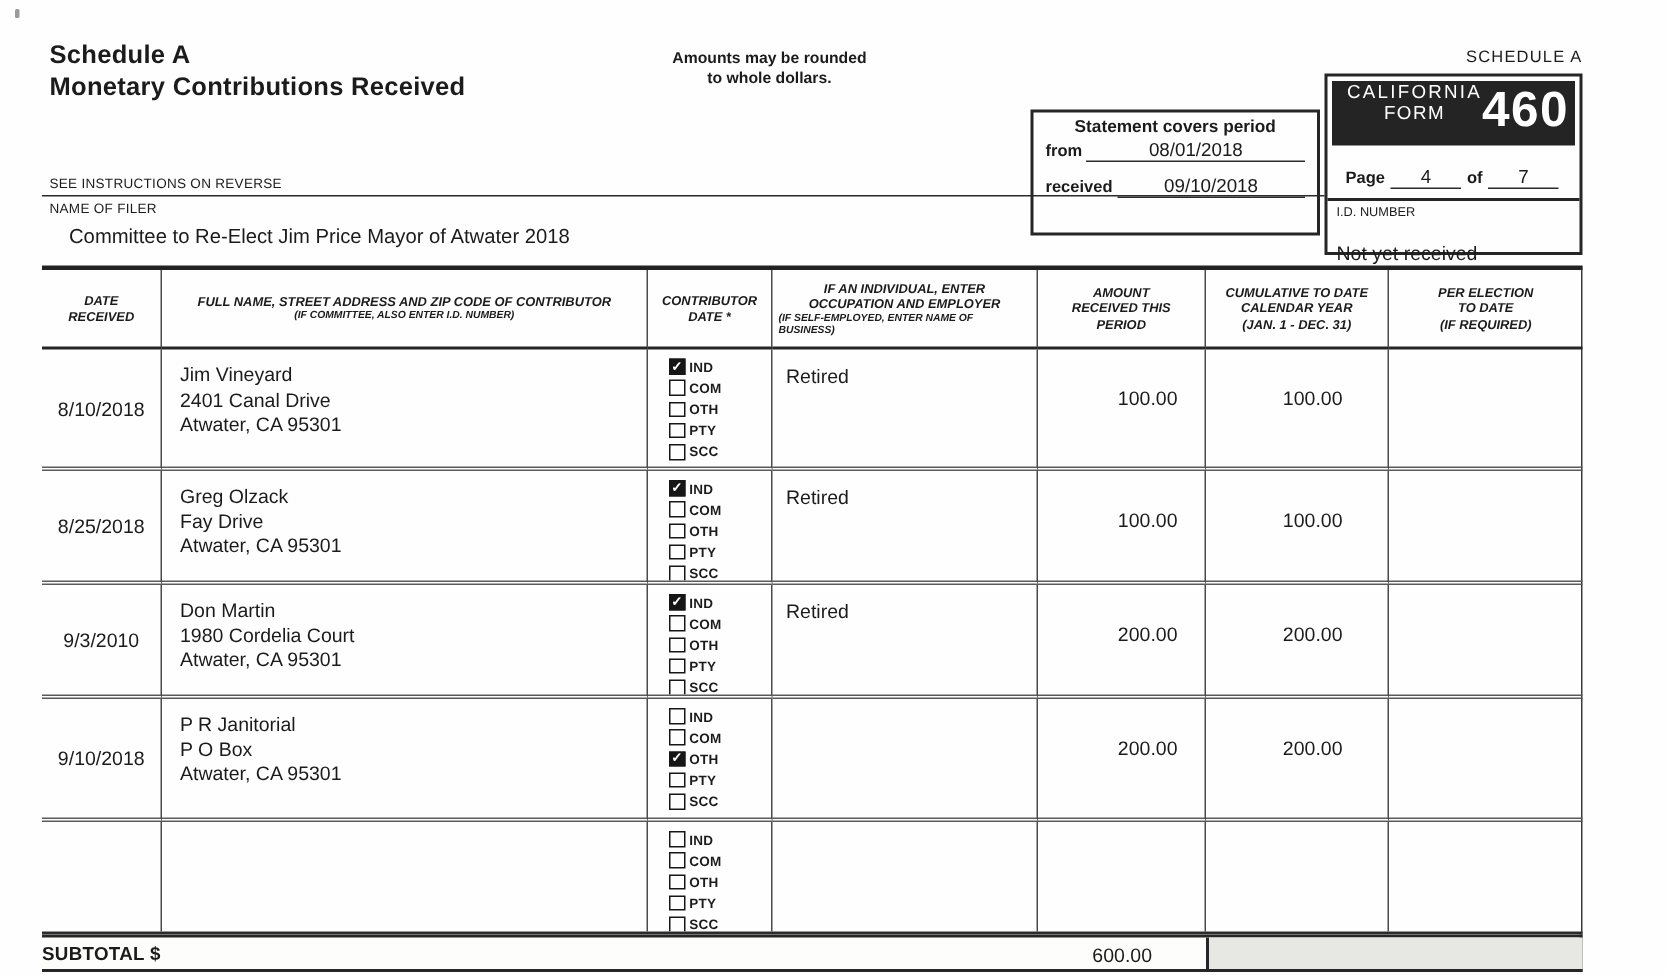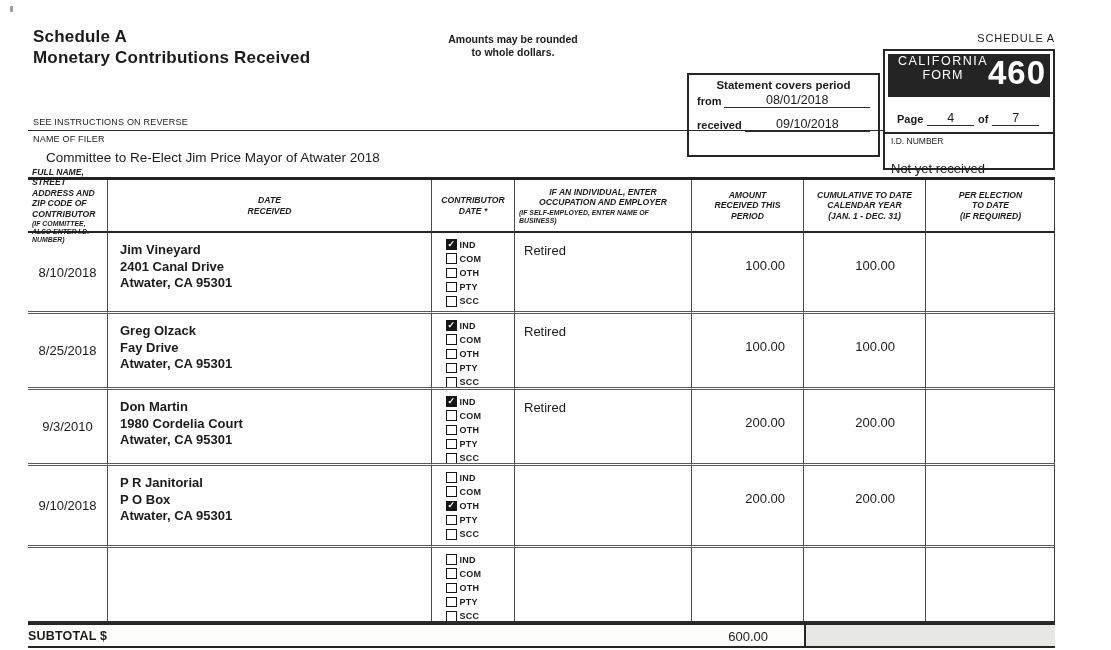--- a/index.html
+++ b/index.html
@@ -57,21 +57,21 @@
   .hcell { border-right:1px solid #4a4a4a; border-bottom:2px solid #262626;
     display:flex; flex-direction:column; align-items:center; justify-content:center;
     padding:2px 4px;font-style:italic; }
   .hcell .hline { font-size:8.6px; font-weight:bold; line-height:10.5px; }
   .hcell .hnote { font-size:6.9px; font-weight:bold; line-height:8px; margin-top:1px; }
   .cell { border-right:1px solid #4a4a4a; border-bottom:3px double #5a5a5a; overflow:hidden; }
   .cell.last-row { border-bottom:none; }
   .cell.last-col, .hcell.last-col { border-right:none; }
 
   .date-cell { display:flex; align-items:center; justify-content:center; font-size:13px; }
-  .name-cell { padding:9px 6px 0 12px; font-size:13px; line-height:16.5px;font-weight:bold; }
+  .name-cell { padding:9px 6px 0 12px; font-size:13px; line-height:16.5px; }
   .occ-cell  { padding:10px 4px 0 9px; font-size:13px; }
   .amt-cell  { text-align:right; padding:25px 18px 0 0; font-size:13px; }
   .cum-cell  { text-align:right; padding:25px 30px 0 0; font-size:13px; }
   .pe-cell   { }
 
   .code-cell { padding:6px 0 0 14px; }
   .cbx-item { display:flex; align-items:center; margin-bottom:3.2px; height:11px; }
   .cbx-box { width:10.5px; height:10.5px; border:1.5px solid #161616; background:#fdfdfd;
     display:inline-flex; align-items:center; justify-content:center; flex:none; }
   .cbx-item.checked .cbx-box { background:#161616; color:#ffffff; }
@@ -139,26 +139,26 @@
     </div>
   </div>
 
   <div id="see-instructions" class="abs">SEE INSTRUCTIONS ON REVERSE</div>
   <div id="filer-rule" class="abs"></div>
   <div id="name-of-filer-label" class="abs">NAME OF FILER</div>
   <div id="name-of-filer-value" class="abs">Committee to Re-Elect Jim Price Mayor of Atwater 2018</div>
 
   <div id="contrib-table" class="abs">
       <div class="hcell">
+        <div class="hline">DATE</div>
+        <div class="hline">RECEIVED</div>
+      </div>
+      <div class="hcell">
         <div class="hline">FULL NAME, STREET ADDRESS AND ZIP CODE OF CONTRIBUTOR</div>
         <div class="hnote">(IF COMMITTEE, ALSO ENTER I.D. NUMBER)</div>
-      </div>
-      <div class="hcell">
-        <div class="hline">DATE</div>
-        <div class="hline">RECEIVED</div>
       </div>
       <div class="hcell">
         <div class="hline">CONTRIBUTOR</div>
         <div class="hline">DATE *</div>
       </div>
       <div class="hcell">
         <div class="hline">IF AN INDIVIDUAL, ENTER</div>
         <div class="hline">OCCUPATION AND EMPLOYER</div>
         <div class="hnote">(IF SELF-EMPLOYED, ENTER NAME OF BUSINESS)</div>
       </div>

